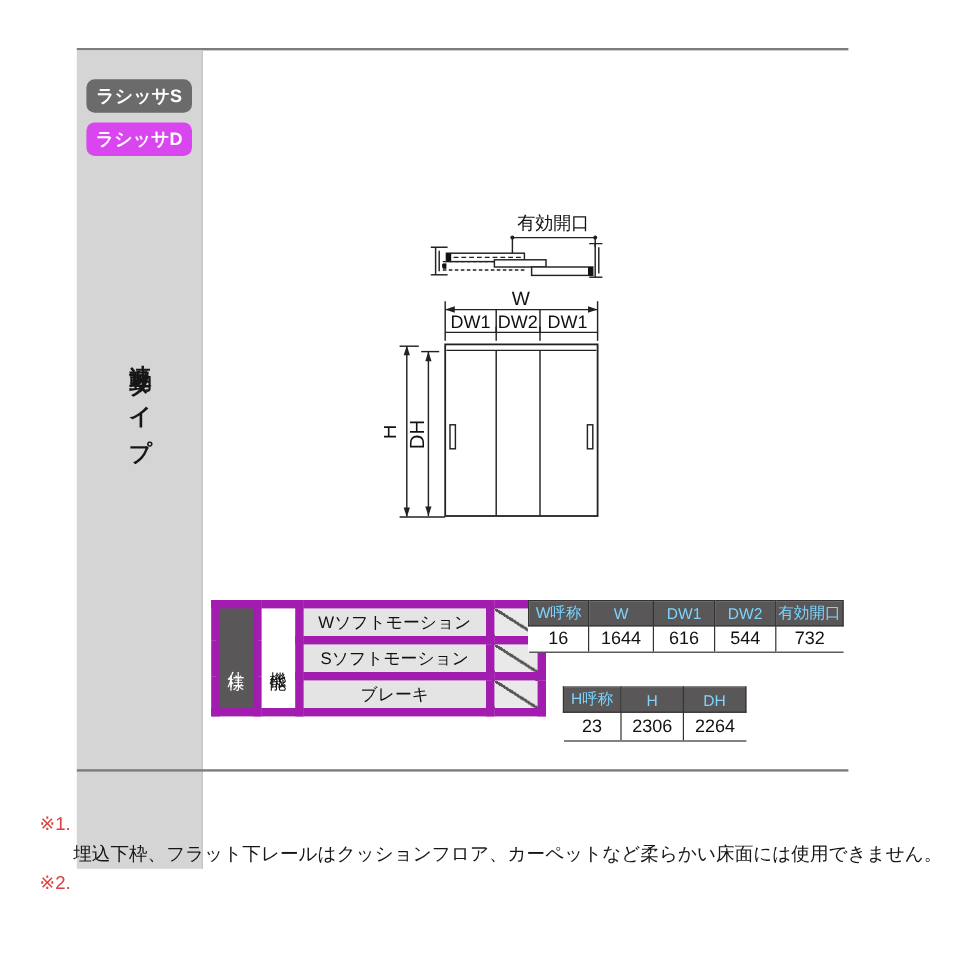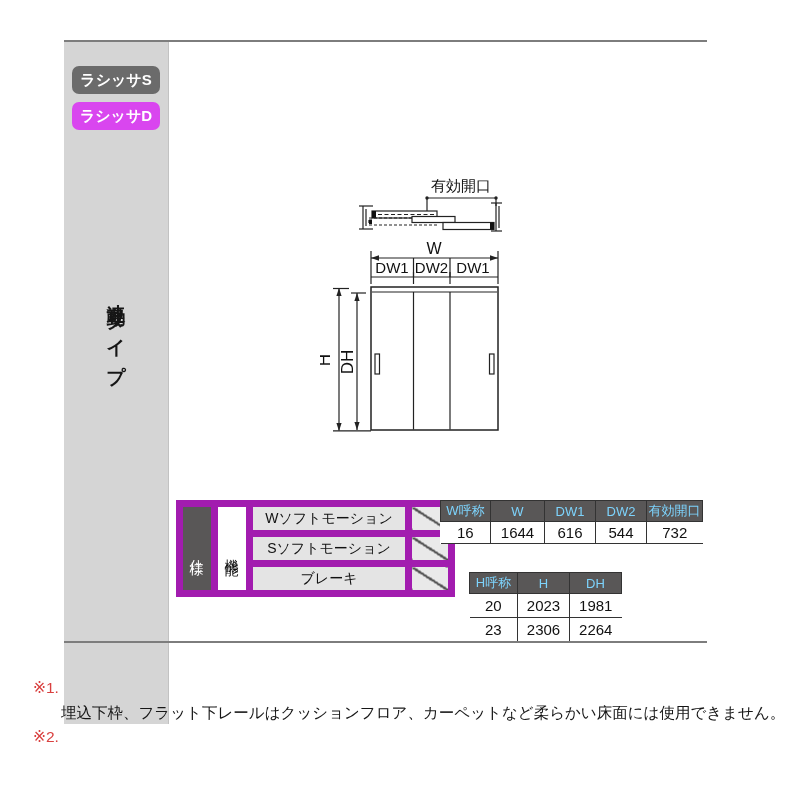--- a/index.html
+++ b/index.html
@@ -202,25 +202,20 @@
     </colgroup>
   <thead>
     <tr>
       <th>H呼称</th>
       <th>H</th>
       <th>DH</th>
     </tr>
   </thead>
   <tbody>
     <tr>
-      <td>20</td>
-      <td>2023</td>
-      <td>1981</td>
-    </tr>
-    <tr>
       <td>23</td>
       <td>2306</td>
       <td>2264</td>
     </tr>
   </tbody>
 </table>
 
 <div class="rule rule-bottom"></div>
 
 <div class="notes">

